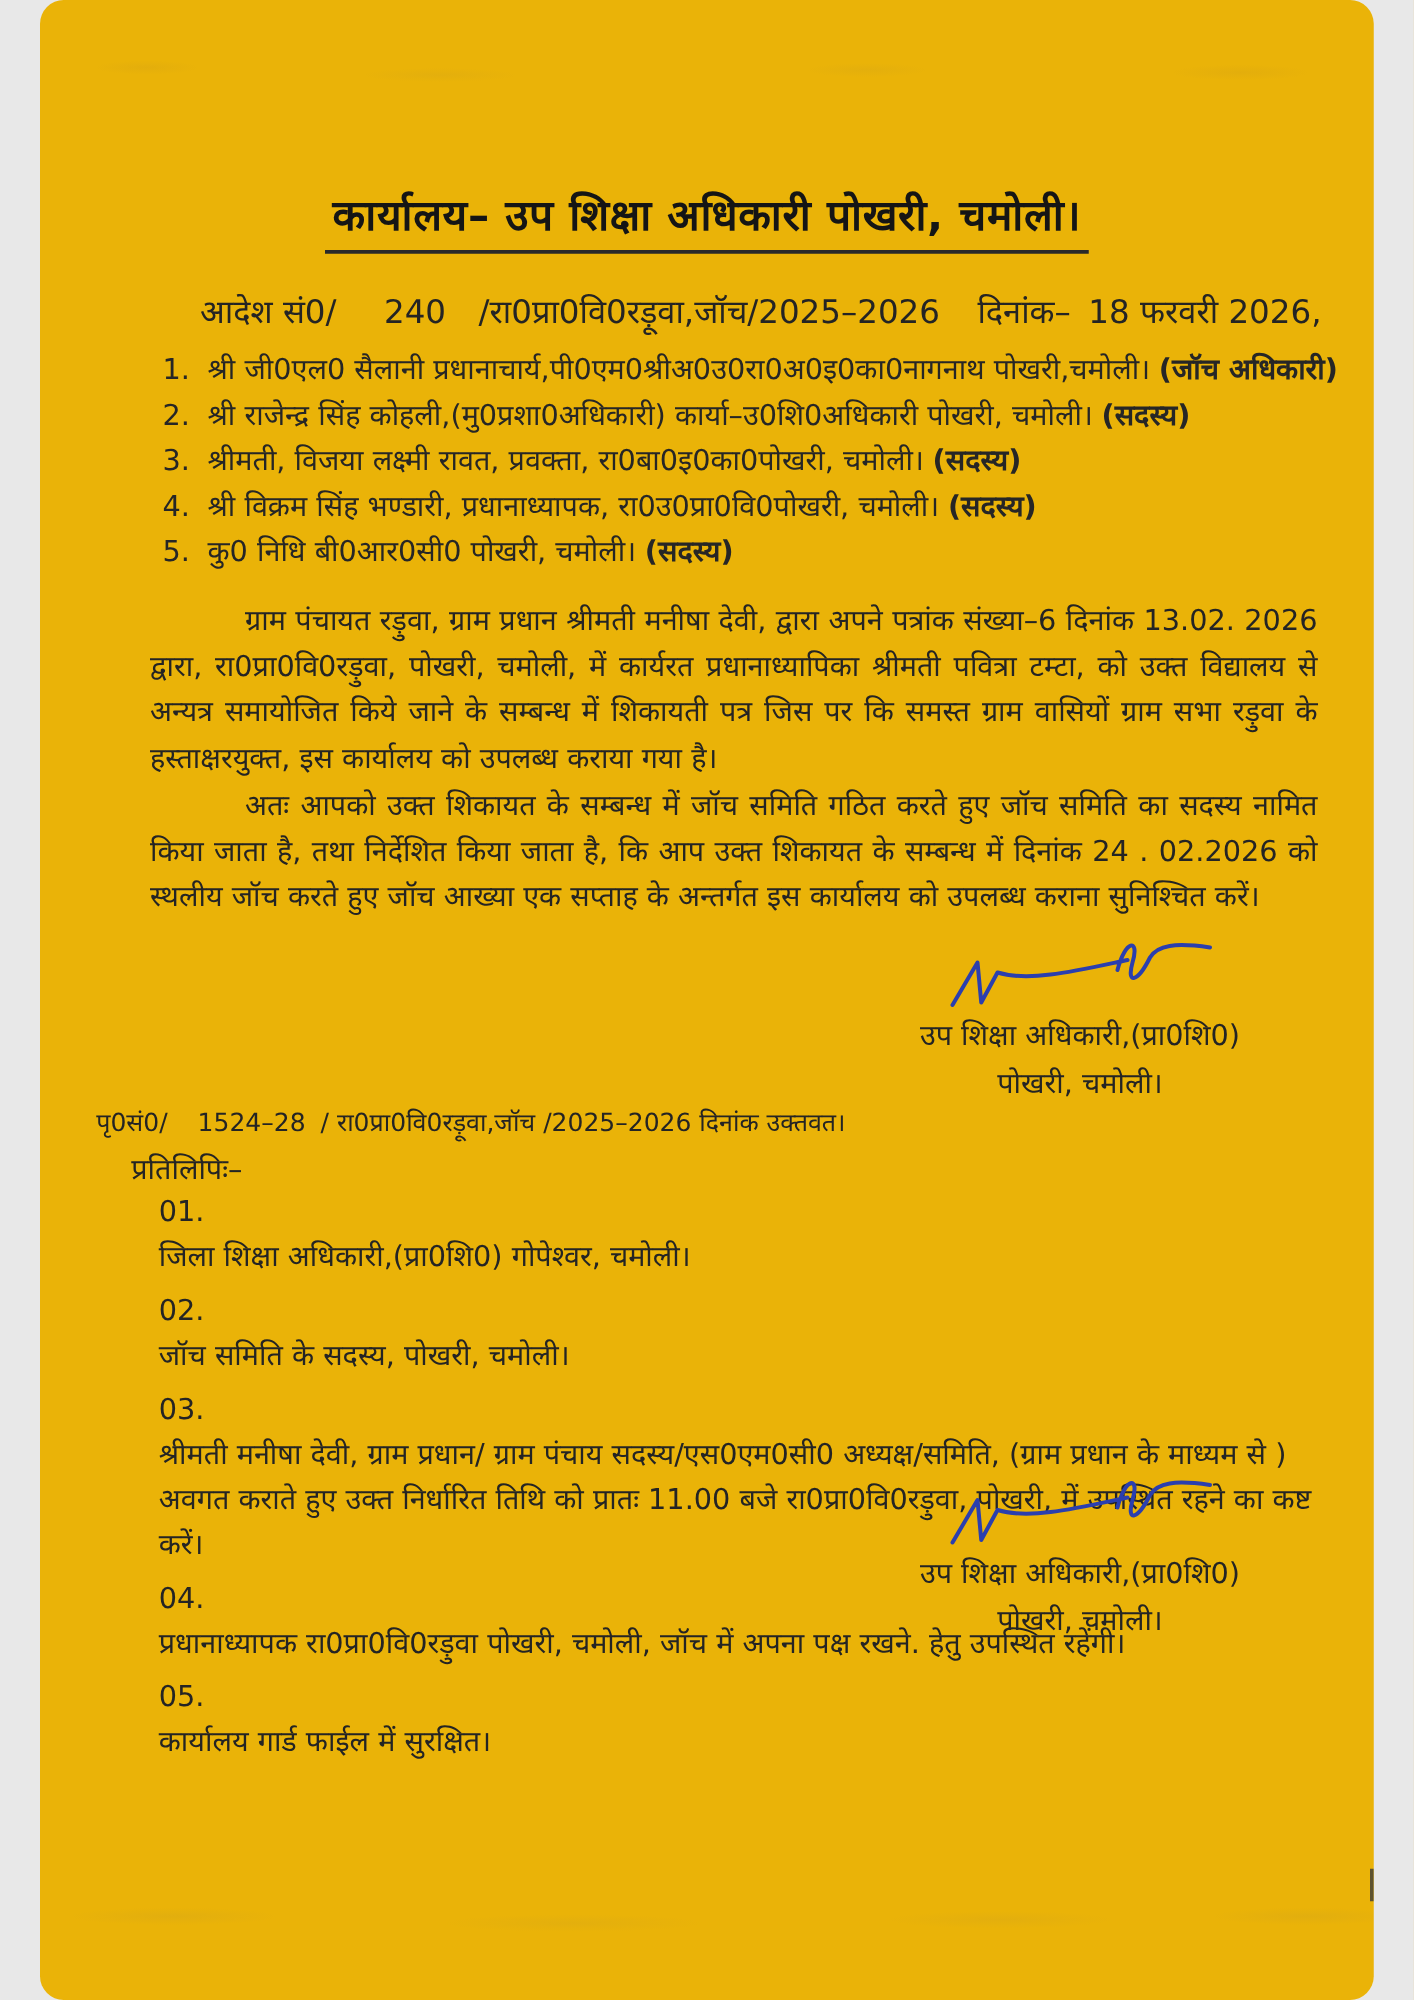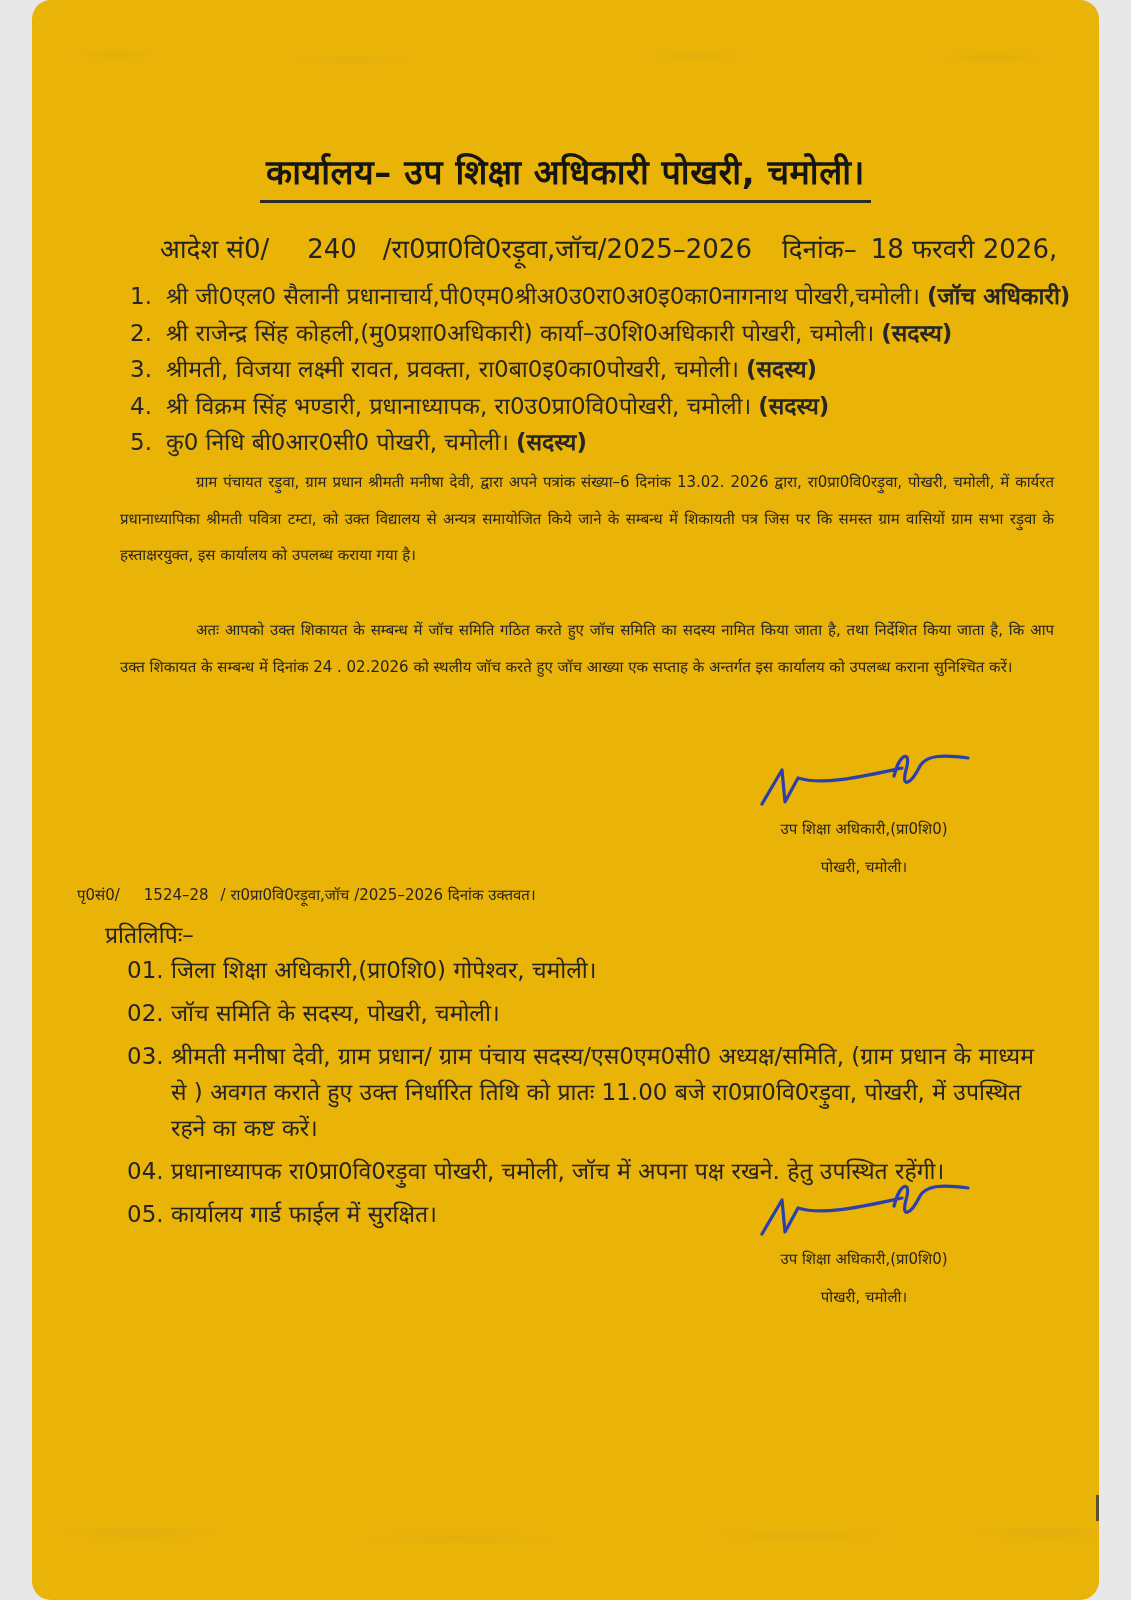--- a/index.html
+++ b/index.html
@@ -48,42 +48,42 @@
   .order-line .gap-xs{display:inline-block;width:14px;}
 
   .committee{position:absolute;top:282px;left:98px;right:48px;font-size:23px;}
   .c-row{display:flex;align-items:baseline;margin-bottom:8.5px;line-height:28px;}
   .c-no{width:36px;flex:none;}
   .c-text{white-space:nowrap;}
   .c-role{font-weight:bold;margin-left:7px;}
 
   .para{
     position:absolute;left:88px;width:934px;
-    font-size:15px;line-height:36.5px;
-    text-align:justify;text-indent:76px;color:#242424;
+    font-size:23px;line-height:36.5px;
+    text-align:justify;text-indent:76px;color:#242424;margin-top:15px;
   }
   .para.p1{top:464px;}
   .para.p2{top:612px;}
 
-  .sig-block{position:absolute;width:340px;text-align:center;font-size:15px;color:#242424;}
+  .sig-block{position:absolute;width:340px;text-align:center;font-size:23px;color:#242424;}
   .sig-block.first{left:662px;top:748px;}
   .sig-block.second{left:662px;top:1178px;}
   .sig-svg{display:block;margin:0 auto -2px auto;}
   .sig-line{line-height:38px;}
 
-  .ref-line{position:absolute;top:884px;left:45px;font-size:15px;white-space:nowrap;color:#242424;}
+  .ref-line{position:absolute;top:884px;left:45px;font-size:20px;white-space:nowrap;color:#242424;}
   .ref-line .gap-a{display:inline-block;width:24px;}
   .ref-line .gap-b{display:inline-block;width:12px;}
 
   .copies-head{position:absolute;top:918px;left:45px;font-size:23px;display:flex;color:#242424;}
   .copies-head .lbl{flex:none;margin-left:28px;}
   .copies-head .intro{margin-left:62px;}
 
   .copies{position:absolute;top:952px;left:95px;width:928px;font-size:23px;color:#242424;}
-  .copy-row{display:flex;align-items:baseline;margin-bottom:7px;line-height:36px;}
+  .copy-row{display:flex;align-items:baseline;margin-bottom:7px;line-height:36px;flex-direction:column;}
   .copy-no{width:44px;flex:none;}
   .copy-text{flex:1;}
 </style>
 </head>
 <body>
 
 <div class="page">
 
   <div class="scan-noise top"></div>
   <div class="scan-noise bottom"></div>

